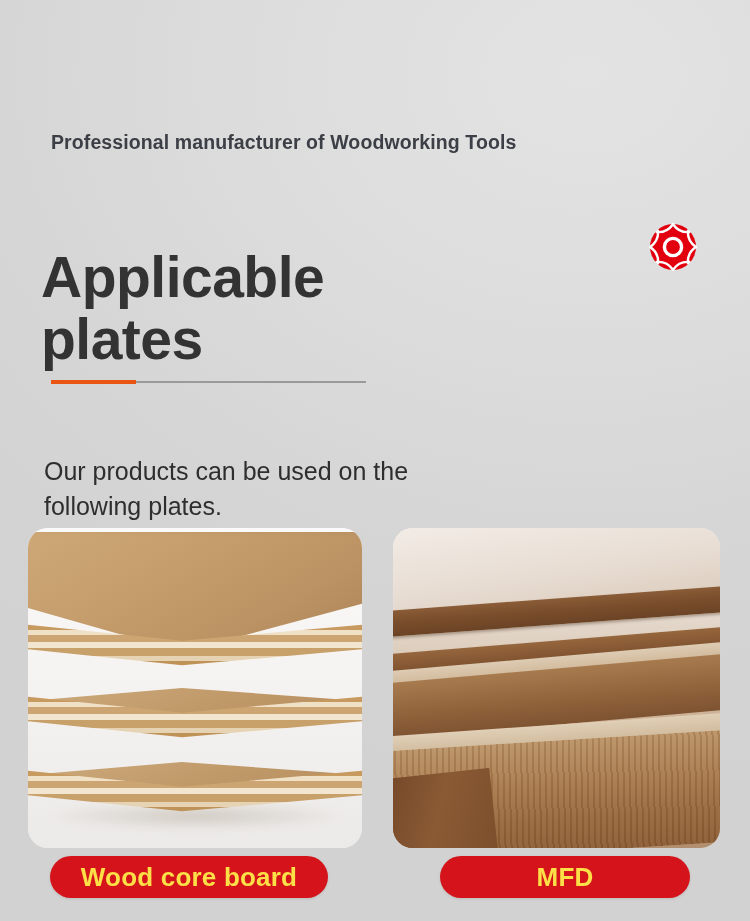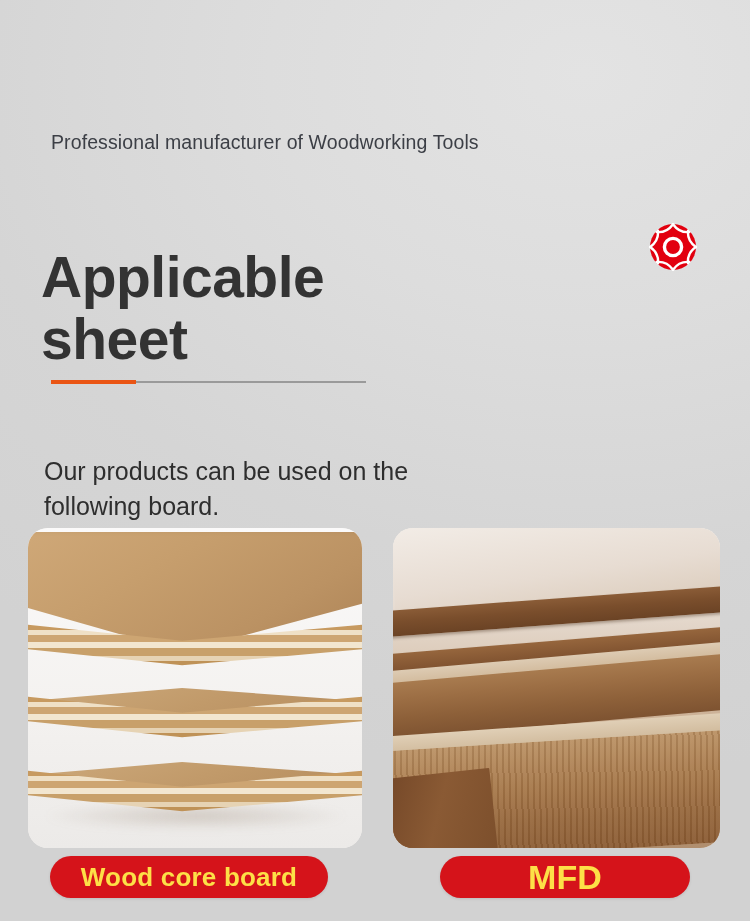--- a/index.html
+++ b/index.html
@@ -23,21 +23,21 @@
   }
 
   
   .subtitle {
     position: absolute;
     left: 51px;
     top: 131px;
     font-size: 19.5px;
     color: #3c3f46;
     letter-spacing: 0.1px;
-    font-weight: 400;
+    font-weight: 700;
     white-space: nowrap;
   }
 
   .headline {
     position: absolute;
     left: 41px;
     top: 209px;
     width: 420px;
     font-size: 57px;
     line-height: 1.08;
@@ -227,31 +227,31 @@
     box-shadow: 0 1px 3px rgba(0,0,0,0.10);
   }
   .pill-left {
     left: 50px;
     width: 278px;
     font-size: 26px;
   }
   .pill-right {
     left: 440px;
     width: 250px;
-    font-size: 34px;
+    font-size: 26px;
   }
 </style>
 </head>
 <body>
 
 <div class="page">
 
   <div class="subtitle">Professional manufacturer of Woodworking Tools</div>
 
-  <h1 class="headline">Applicable sheet</h1>
+  <h1 class="headline">Applicable plates</h1>
 
   <div class="logo-mark">
     <svg viewBox="0 0 48 48" xmlns="http://www.w3.org/2000/svg">
       <circle cx="24" cy="24" r="23" fill="#e2000f"></circle>
       <g fill="none" stroke="#ffffff" stroke-width="2.4" stroke-linecap="round">
         <path d="M24 1.2 C20.2 6.6 14.0 9.6 7.6 9.0"></path>
         <path d="M24 1.2 C27.8 6.6 34.0 9.6 40.4 9.0"></path>
         <path d="M1.2 24 C6.6 20.2 9.6 14.0 9.0 7.6"></path>
         <path d="M1.2 24 C6.6 27.8 9.6 34.0 9.0 40.4"></path>
         <path d="M46.8 24 C41.4 20.2 38.4 14.0 39.0 7.6"></path>
@@ -261,21 +261,21 @@
       </g>
       <circle cx="24" cy="24" r="8.6" fill="none" stroke="#ffffff" stroke-width="3.4"></circle>
     </svg>
   </div>
 
   <div class="divider">
     <span class="seg-accent"></span>
     <span class="seg-rest"></span>
   </div>
 
-  <p class="body-copy">Our products can be used on the following board.</p>
+  <p class="body-copy">Our products can be used on the following plates.</p>
 
   <div class="card card-left">
     <div class="photo">
       <div class="plywood-bg"></div>
       <div class="ply-shadow"></div>
 
       <div class="ply-sheet ply-top"></div>
 
       <div class="ply-edge ply-1">
         <div class="face ply-face-core"></div>

